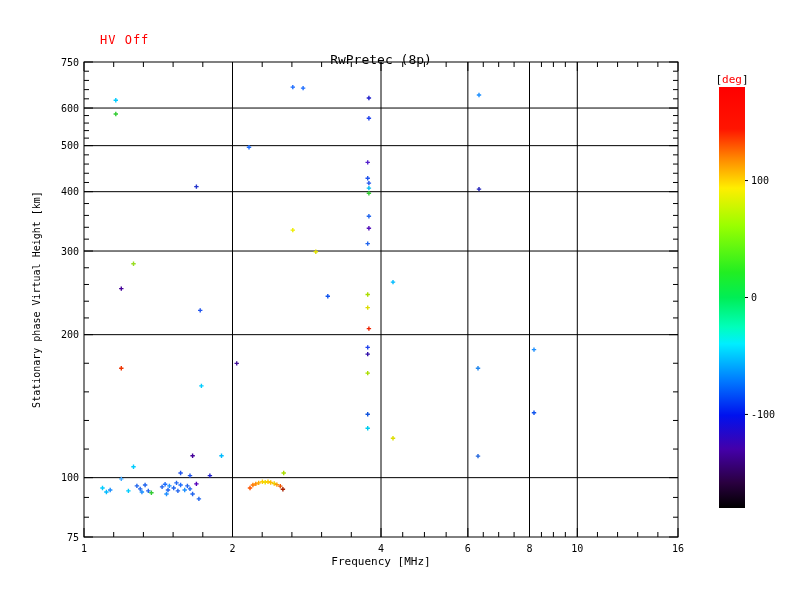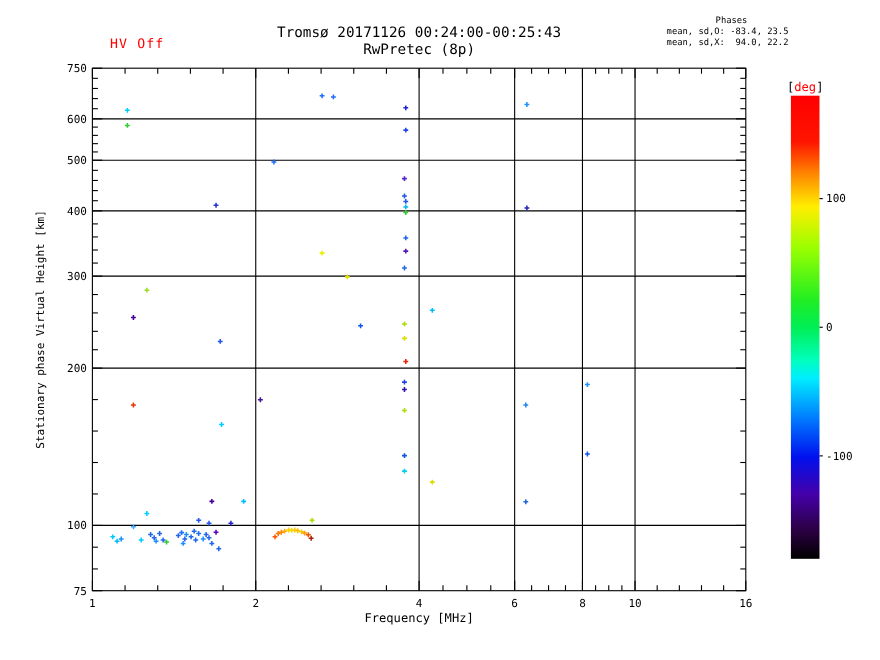--- a/index.html
+++ b/index.html
@@ -1,37 +1,31 @@
 <!DOCTYPE html>
 <html><head>
 <meta charset="utf-8">
 <style>
   html,body{margin:0;padding:0;background:#fff;}
   .page{position:relative;width:800px;height:600px;background:#ffffff;overflow:hidden;
         font-family:"DejaVu Sans Mono",monospace;color:#000;}
   .hv{position:absolute;left:100px;top:33px;font-size:12px;letter-spacing:1px;color:#ff0000;}
   .title{position:absolute;left:0;top:23px;width:762px;text-align:center;font-size:13px;}
-  .subtitle{position:absolute;left:0;top:38px;width:762px;text-align:center;font-size:13px;}
+  .subtitle{position:absolute;left:0;top:52px;width:762px;text-align:center;font-size:13px;}
   .stats{position:absolute;left:606px;top:14px;width:118px;font-size:8px;line-height:10px;}
   .stats .heading{text-align:center;}
   .stats .line{white-space:pre;text-align:left;}
   svg#plot{position:absolute;left:0;top:0;}
 </style>
 </head>
 <body>
 
 <div class="page">
   <div class="hv">HV Off</div>
-  <div class="title">Tromsø 20171126 00:24:00-00:25:43</div>
   <div class="subtitle">RwPretec (8p)</div>
-  <div class="stats">
-    <div class="heading">Phases</div>
-    <div class="line">mean, sd,O: -83.4, 23.5</div>
-    <div class="line">mean, sd,X:  94.0, 22.2</div>
-  </div>
   <svg id="plot" width="800" height="600">
       <defs>
         <linearGradient id="cbgrad" x1="0" y1="0" x2="0" y2="1">
           <stop offset="0%" stop-color="#ff0000"></stop>
           <stop offset="10%" stop-color="#ff1500"></stop>
           <stop offset="17%" stop-color="#ff8800"></stop>
           <stop offset="24%" stop-color="#ffee00"></stop>
           <stop offset="33%" stop-color="#99ff00"></stop>
           <stop offset="44%" stop-color="#22ee22"></stop>
           <stop offset="50%" stop-color="#00ee55"></stop>

